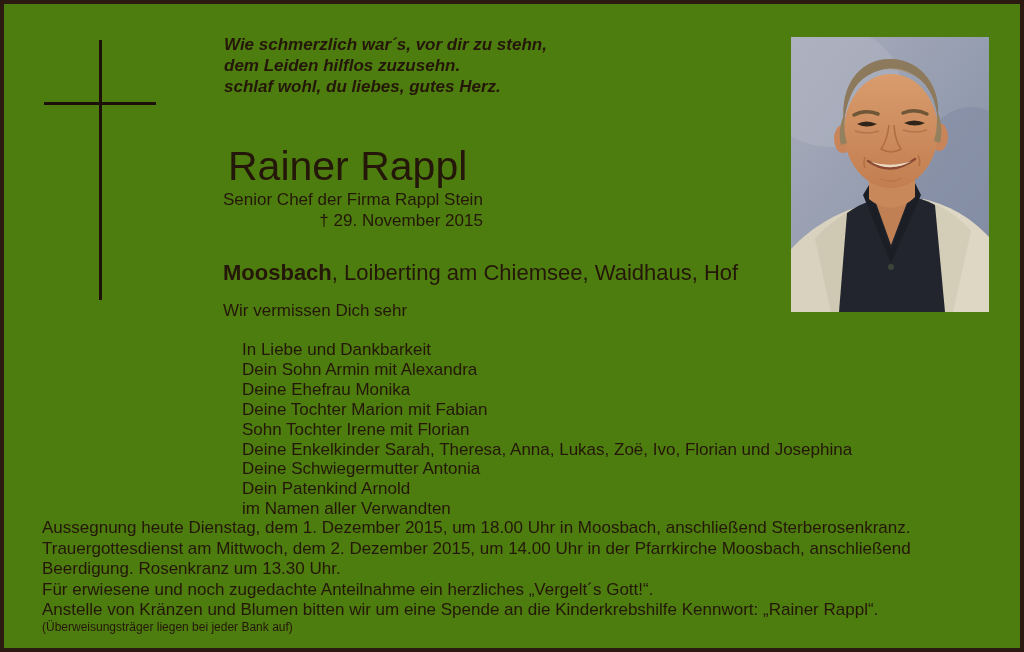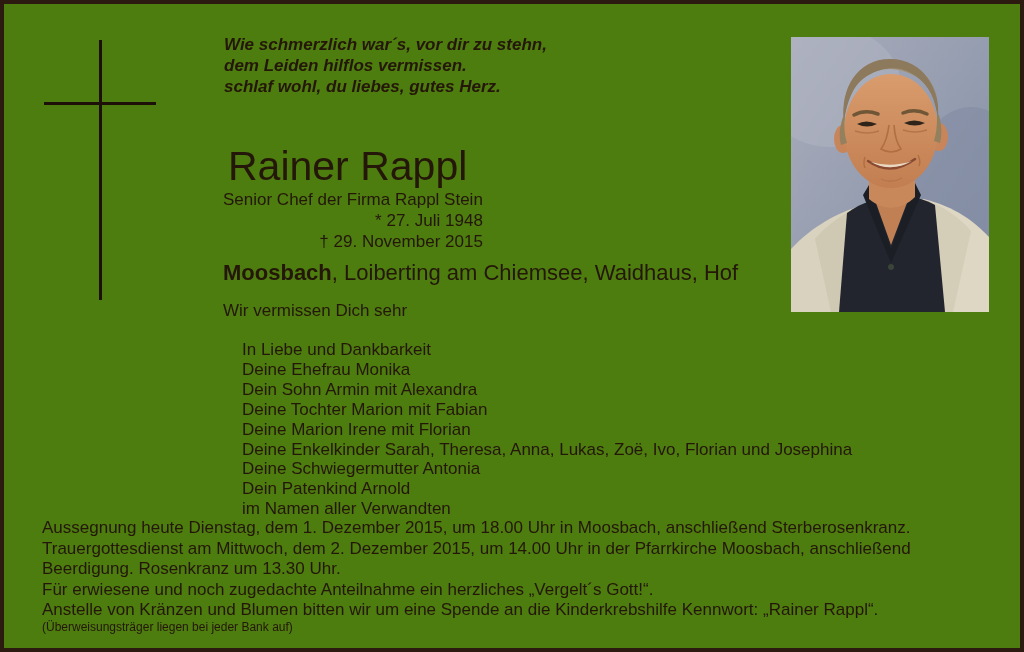--- a/index.html
+++ b/index.html
@@ -43,44 +43,43 @@
 </head>
 <body>
 
 <div class="page">
 
   <div class="cross-v"></div>
   <div class="cross-h"></div>
 
   <div class="poem">
     <div>Wie schmerzlich war´s, vor dir zu stehn,</div>
-    <div>dem Leiden hilflos vermissen.</div>
+    <div>dem Leiden hilflos zuzusehn.</div>
     <div>schlaf wohl, du liebes, gutes Herz.</div>
   </div>
 
   <h1 class="name">Rainer Rappl</h1>
 
   <div class="details">
     <div>Senior Chef der Firma Rappl Stein</div>
-    <div>* 27. Juli 1948</div>
     <div>† 29. November 2015</div>
   </div>
 
   <div class="places">
     <span class="b">Moosbach</span><span>, Loiberting am Chiemsee, Waidhaus, Hof</span>
   </div>
 
   <div class="missing">Wir vermissen Dich sehr</div>
 
   <div class="mourners">
     <div>In Liebe und Dankbarkeit</div>
+    <div>Dein Sohn Armin mit Alexandra</div>
     <div>Deine Ehefrau Monika</div>
-    <div>Dein Sohn Armin mit Alexandra</div>
     <div>Deine Tochter Marion mit Fabian</div>
-    <div>Deine Marion Irene mit Florian</div>
+    <div>Sohn Tochter Irene mit Florian</div>
     <div>Deine Enkelkinder Sarah, Theresa, Anna, Lukas, Zoë, Ivo, Florian und Josephina</div>
     <div>Deine Schwiegermutter Antonia</div>
     <div>Dein Patenkind Arnold</div>
     <div>im Namen aller Verwandten</div>
   </div>
 
   <div class="funeral">
     <div>Aussegnung heute Dienstag, dem 1. Dezember 2015, um 18.00 Uhr in Moosbach, anschließend Sterberosenkranz.</div>
     <div>Trauergottesdienst am Mittwoch, dem 2. Dezember 2015, um 14.00 Uhr in der Pfarrkirche Moosbach, anschließend</div>
     <div>Beerdigung. Rosenkranz um 13.30 Uhr.</div>

